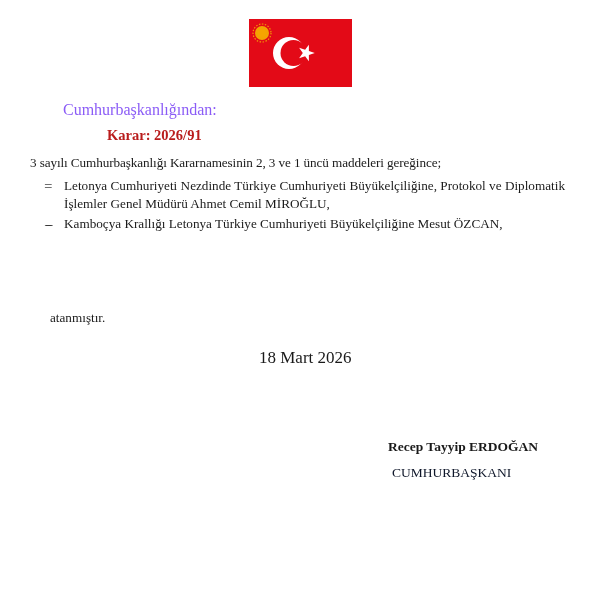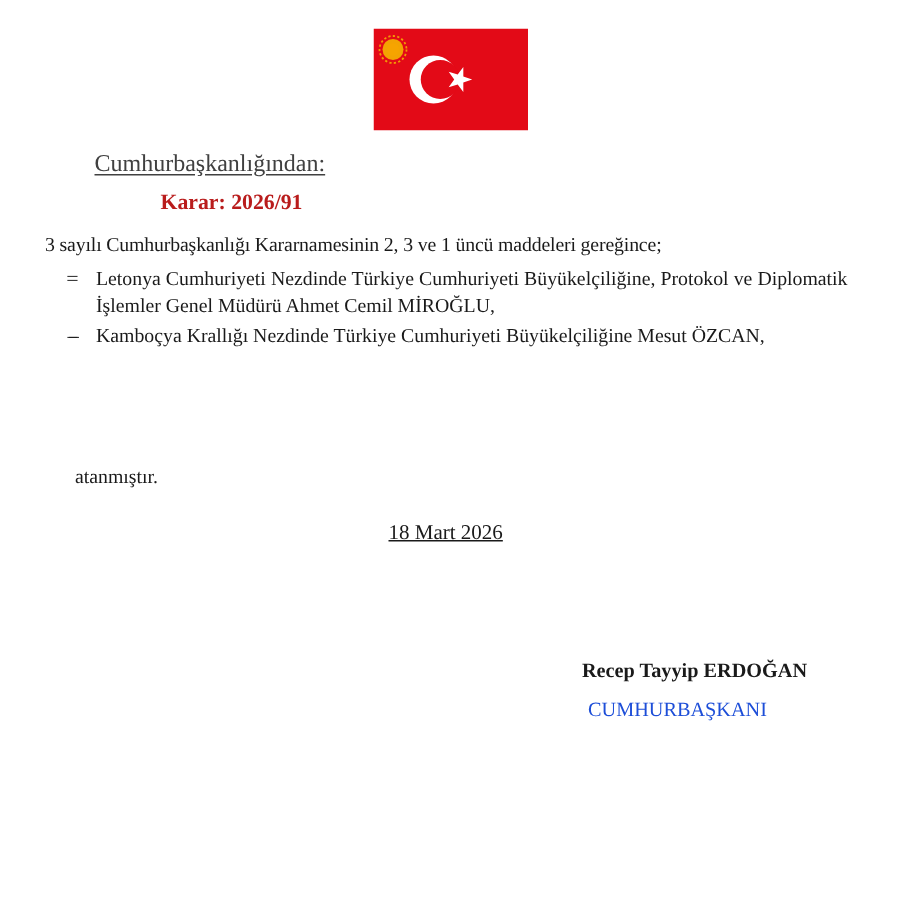--- a/index.html
+++ b/index.html
@@ -22,23 +22,22 @@
       width: 103px;
       height: 68px;
     }
     .flag svg { display: block; width: 100%; height: 100%; }
 
     .header-title {
       position: absolute;
       left: 63px;
       top: 101px;
       font-size: 16px;
-      text-decoration: underline;
       text-underline-offset: 2px;
-      color: #404040;
+      color: #8b5cf6;
       white-space: nowrap;
     }
     .decision-no {
       position: absolute;
       left: 63px;
       top: 127px;
       font-size: 14.5px;
       font-weight: bold;
       color: #b91c1c;
       white-space: nowrap;
@@ -78,40 +77,39 @@
       left: 30px;
       top: 310px;
       font-size: 13.2px;
       white-space: nowrap;
       margin-left: 20px;
     }
     .date {
       position: absolute;
       left: 259px;
       top: 348px;
-      font-size: 14px;
+      font-size: 17px;
       white-space: nowrap;
-      text-decoration: underline;
     }
     .signer-name {
       position: absolute;
       left: 376px;
       top: 439px;
       font-size: 13.5px;
       font-weight: bold;
       white-space: nowrap;
       margin-left: 12px;
     }
     .signer-title {
       position: absolute;
       left: 392px;
       top: 465px;
       font-size: 13.5px;
       white-space: nowrap;
-      color: #1d4ed8;
+      color: #0f172a;
     }
   </style>
 </head>
 <body>
 
 <div class="flag">
   <svg viewBox="0 0 103 68">
     <rect x="0" y="0" width="103" height="68" fill="#e30a17"></rect>
 
     <circle cx="13" cy="14" r="7" fill="#f4b400" opacity="0.9"></circle>
@@ -136,21 +134,21 @@
   </div>
   <div class="item">
     <span class="dash">–</span>
     <span>Letonya Cumhuriyeti Nezdinde Türkiye Cumhuriyeti Büyükelçiliğine, Protokol ve Diplomatik İşlemler Genel Müdürü Ahmet Cemil MİROĞLU,</span>
   </div>
   <div class="item">
     <span class="dash">–</span>
   </div>
   <div class="item last">
     <span class="dash">–</span>
-    <span>Kamboçya Krallığı Nezdinde Türkiye Cumhuriyeti Büyükelçiliğine Mesut ÖZCAN,</span>
+    <span>Kamboçya Krallığı Letonya Türkiye Cumhuriyeti Büyükelçiliğine Mesut ÖZCAN,</span>
   </div>
 </div>
 
 <div class="closing">atanmıştır.</div>
 
 <div class="date">18 Mart 2026</div>
 
 <div class="signer-name">Recep Tayyip ERDOĞAN</div>
 <div class="signer-title">CUMHURBAŞKANI</div>
 

